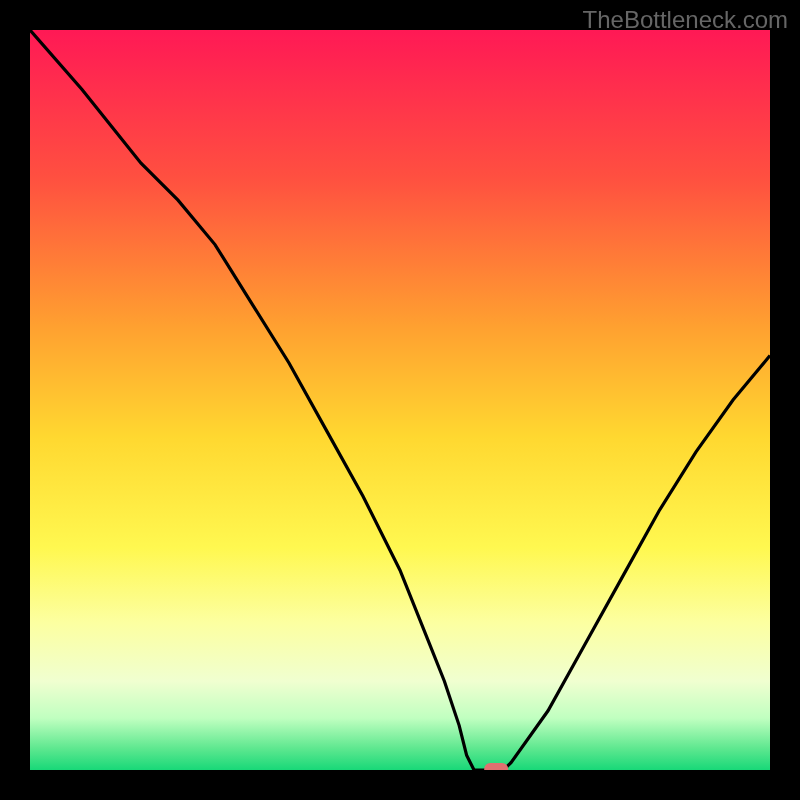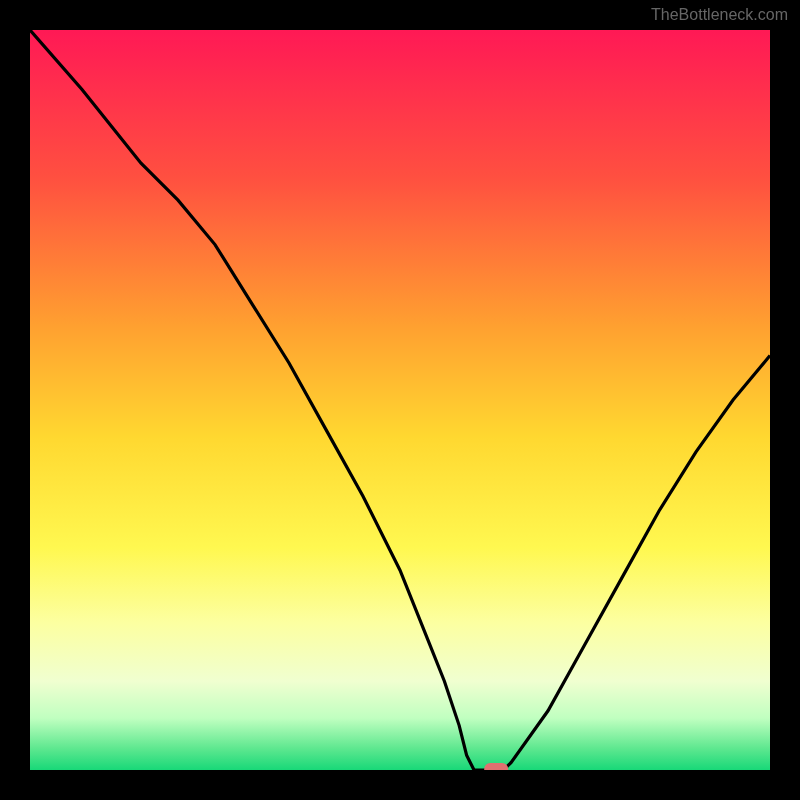--- a/index.html
+++ b/index.html
@@ -21,21 +21,21 @@
     left: 30px;
     top: 30px;
     width: 740px;
     height: 740px;
   }
   .watermark {
     position: absolute;
     top: 6px;
     right: 12px;
     color: #666;
-    font-size: 16px;
+    font-size: 24px;
     font-weight: normal;
     z-index: 10;
   }
   svg {
     display: block;
   }
 </style>
 </head>
 <body>
 

